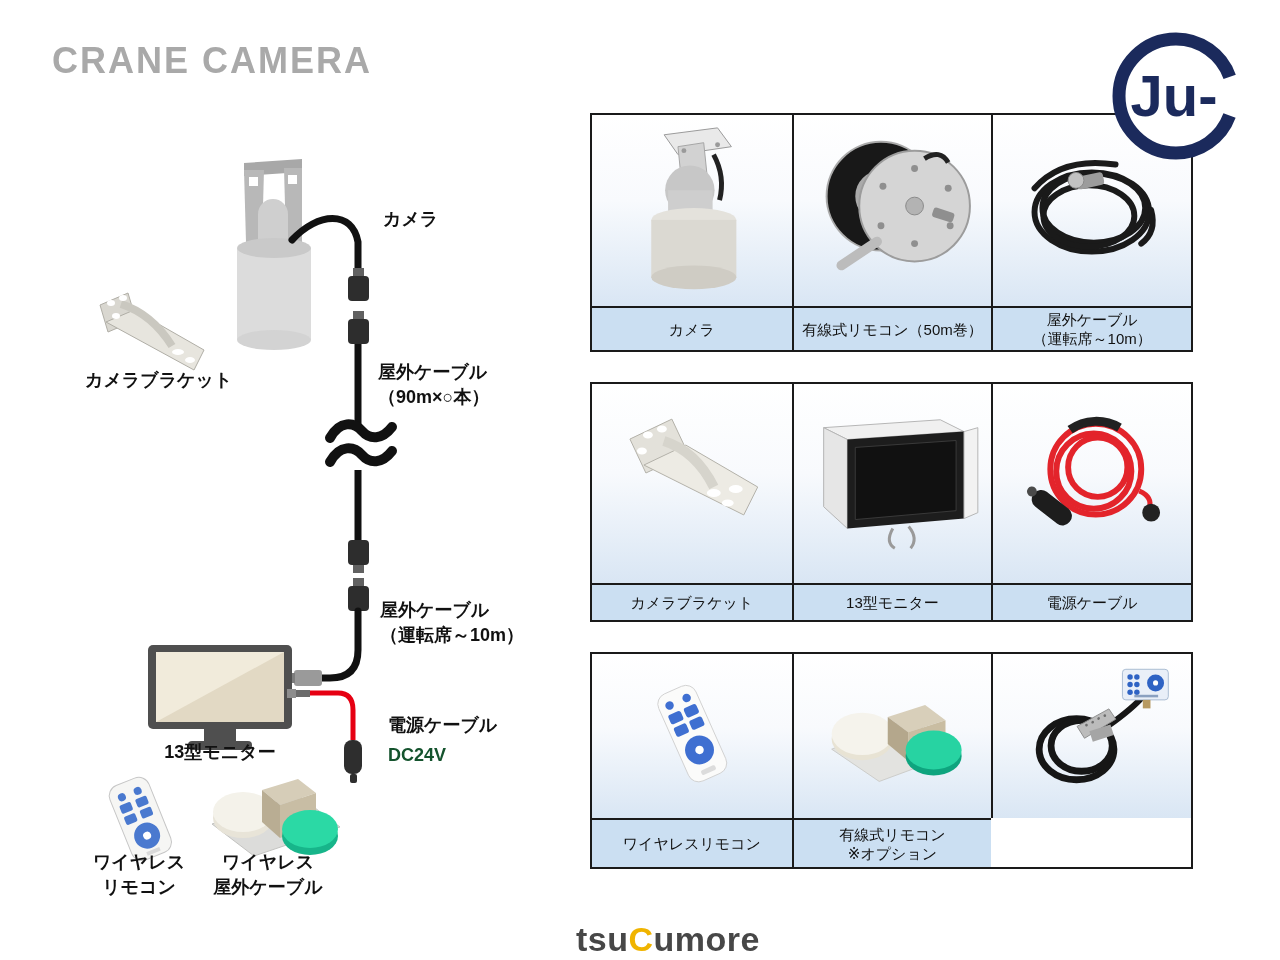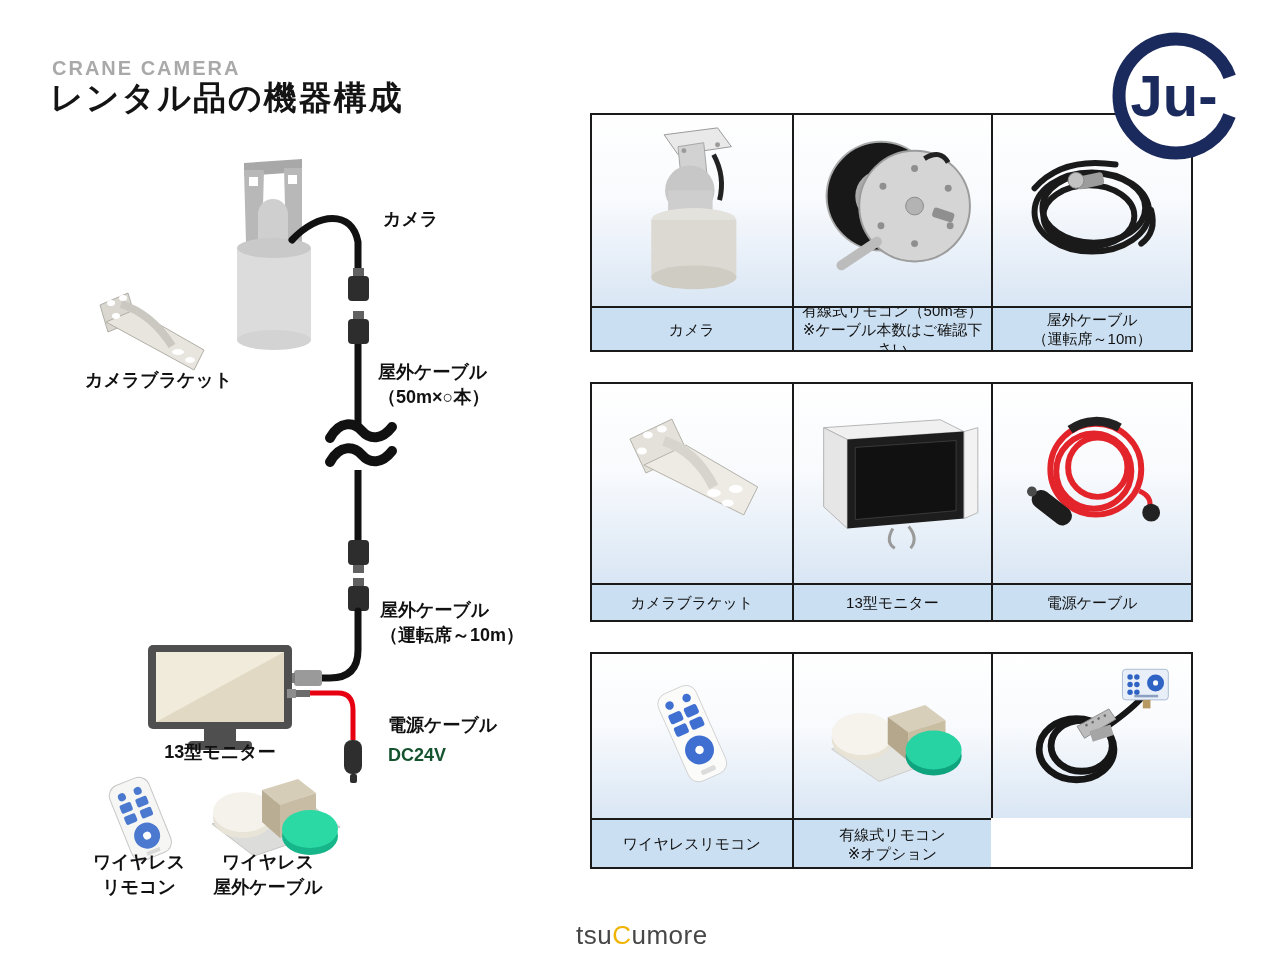--- a/index.html
+++ b/index.html
@@ -1,21 +1,21 @@
 <!DOCTYPE html>
 <html><head>
 <meta charset="utf-8">
 <style>
   html,body{margin:0;padding:0;background:#e8e8e8;}
   .page{
     position:relative;width:1280px;height:960px;background:#ffffff;overflow:hidden;
     font-family:"Liberation Sans","DejaVu Sans",sans-serif;color:#111;
   }
   
-  .eyebrow{position:absolute;left:52px;top:40px;font-size:20px;font-weight:bold;color:#a9a9a9;letter-spacing:2px;margin-top:17px;}
+  .eyebrow{position:absolute;left:52px;top:40px;font-size:36px;font-weight:bold;color:#a9a9a9;letter-spacing:2px;}
   .title{position:absolute;left:50px;top:76px;font-size:33px;font-weight:bold;color:#141414;letter-spacing:2px;}
   
   .dlabel{position:absolute;font-size:18px;font-weight:bold;line-height:25px;white-space:nowrap;color:#111;}
   .dlabel.center{text-align:center;}
   .red{color:#14532d;}
   .diagram-art{position:absolute;left:0;top:0;width:540px;height:960px;}
   
   .ptable{
     position:absolute;left:590px;width:603px;box-sizing:border-box;
     border:2px solid #1a1a1a;display:grid;grid-template-columns:1fr 1fr 1fr;
@@ -26,30 +26,29 @@
   .photo-cell{background:linear-gradient(180deg,#ffffff 0%,#f8fafd 45%,#d9e6f4 100%);}
   .photo-cell svg{position:absolute;left:0;top:0;width:100%;height:100%;}
   .label-cell{
     border-top:2px solid #1a1a1a;background:#cbdff2;
     display:flex;flex-direction:column;justify-content:center;align-items:center;
     font-size:15px;line-height:19px;color:#111;text-align:center;padding:2px 2px;
   }
   
   .ju-logo{position:absolute;left:1108px;top:26px;width:142px;height:142px;z-index:5;}
   
-  .brand{position:absolute;left:576px;top:920px;font-size:26px;font-weight:normal;color:#474747;letter-spacing:0.5px;}
+  .brand{position:absolute;left:576px;top:920px;font-size:34px;font-weight:bold;color:#474747;letter-spacing:0.5px;}
   .brand .accent{color:#f0b400;}
 </style>
 </head>
 <body>
 
 <div class="page">
 
   <div class="eyebrow">CRANE CAMERA</div>
-  <div class="title">レンタル品の機器構成</div>
 
   <svg class="diagram-art" viewBox="0 0 540 960" aria-hidden="true">
 
     <g>
       <polygon points="100,305 128,293 136,320 108,332" fill="#d9d7d0" stroke="#b0aea6" stroke-width="1"></polygon>
       <polygon points="106,322 134,310 204,350 194,370" fill="#e7e5de" stroke="#b0aea6" stroke-width="1"></polygon>
       <path d="M121,304 Q152,314 172,346" stroke="#cac8c0" stroke-width="8" fill="none"></path>
       <ellipse cx="111" cy="303" rx="4" ry="3" fill="#fff"></ellipse>
       <ellipse cx="123" cy="298" rx="4" ry="3" fill="#fff"></ellipse>
       <ellipse cx="116" cy="316" rx="4" ry="3" fill="#fff"></ellipse>
@@ -126,21 +125,21 @@
       <polygon points="280,805 316,793 316,826 280,838" fill="#c8bda4"></polygon>
       <ellipse cx="310" cy="836" rx="28" ry="19" fill="#17b58a"></ellipse>
       <ellipse cx="310" cy="829" rx="28" ry="19" fill="#2bd9a5"></ellipse>
     </g>
   </svg>
 
   <div class="dlabel" style="left:383px;top:207px">カメラ</div>
   <div class="dlabel" style="left:85px;top:368px">カメラブラケット</div>
   <div class="dlabel" style="left:378px;top:360px">
     <span style="display:block">屋外ケーブル</span>
-    <span style="display:block">（50m×○本）</span>
+    <span style="display:block">（90m×○本）</span>
   </div>
   <div class="dlabel" style="left:380px;top:598px">
     <span style="display:block">屋外ケーブル</span>
     <span style="display:block">（運転席～10m）</span>
   </div>
   <div class="dlabel" style="left:388px;top:713px">電源ケーブル</div>
   <div class="dlabel red" style="left:388px;top:743px">DC24V</div>
   <div class="dlabel center" style="left:148px;top:740px;width:144px">13型モニター</div>
   <div class="dlabel center" style="left:84px;top:850px;width:110px">
     <span style="display:block">ワイヤレス</span>
@@ -192,21 +191,20 @@
         <path d="M150,130 Q166,118 160,96" stroke="#1a1a1a" stroke-width="6" fill="none" stroke-linecap="round"></path>
         <rect x="84" y="60" width="28" height="13" rx="4" fill="#9c9c9c" transform="rotate(-12 98 66)"></rect>
         <circle cx="84" cy="66" r="8" fill="#c2c2c2" stroke="#8a8a8a"></circle>
       </svg>
     </div>
     <div class="cell first label-cell">
       <span>カメラ</span>
     </div>
     <div class="cell label-cell">
       <span>有線式リモコン（50m巻）</span>
-      <span>※ケーブル本数はご確認下さい</span>
     </div>
     <div class="cell label-cell">
       <span>屋外ケーブル</span>
       <span>（運転席～10m）</span>
     </div>
   </div>
 
   <div class="ptable" style="top:382px;height:240px;--lh:37px">
     <div class="cell first photo-cell">
       <svg viewBox="0 0 200 193" preserveAspectRatio="xMidYMid meet">

